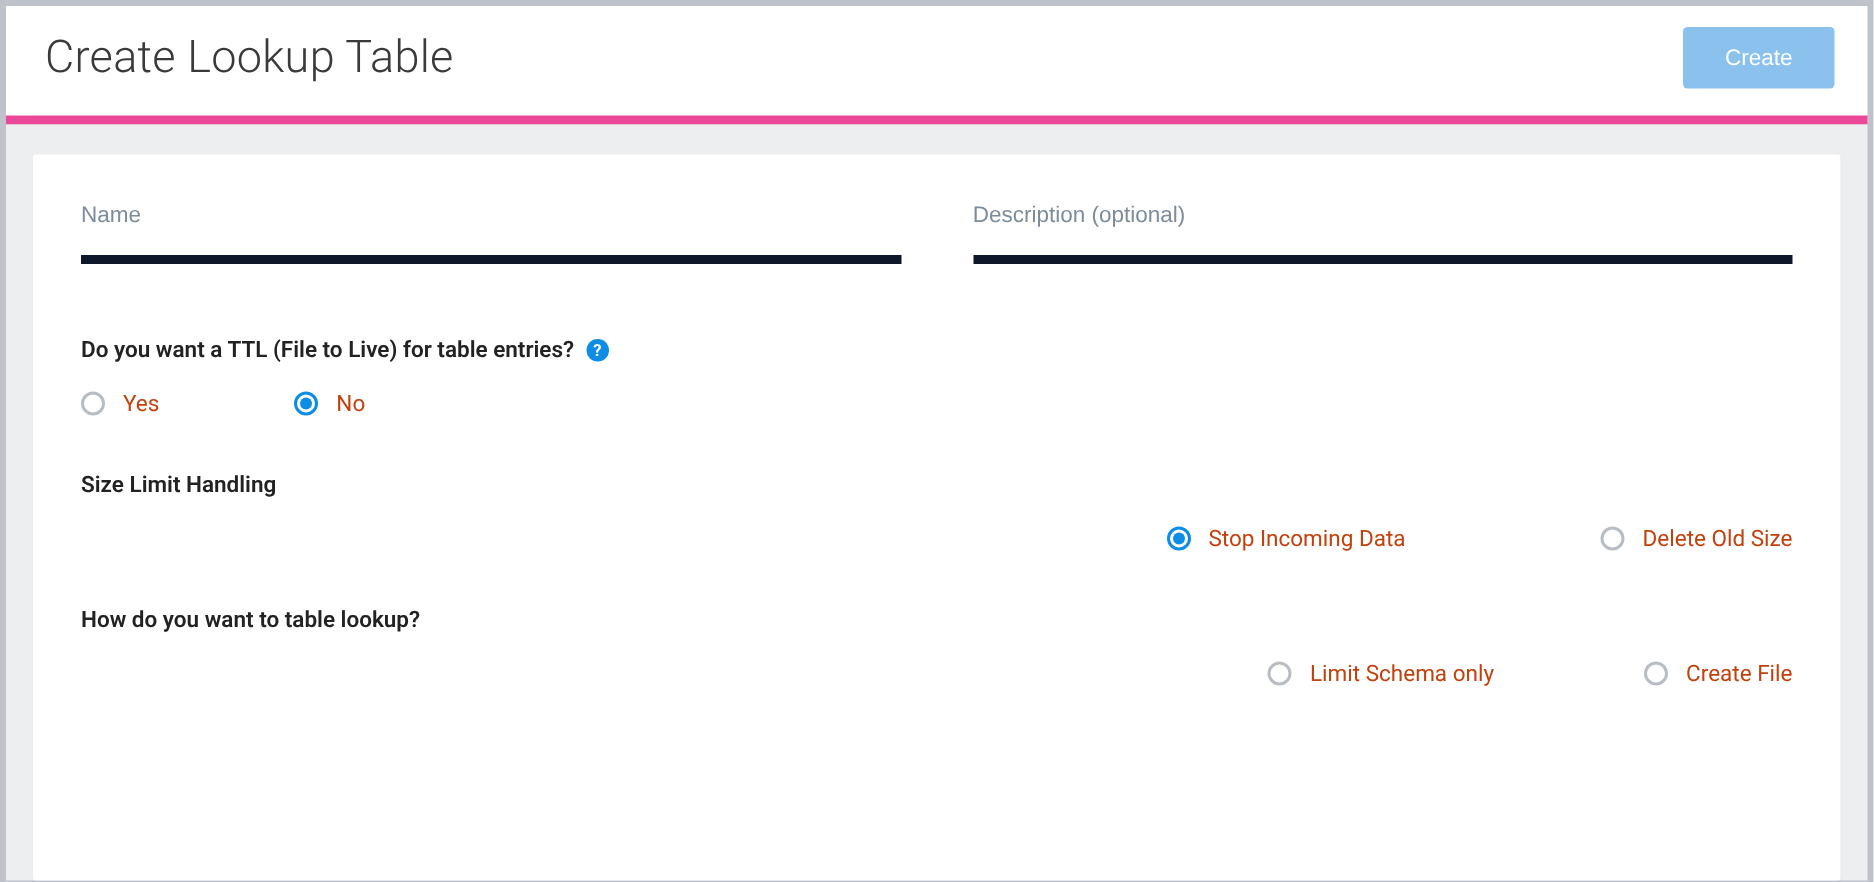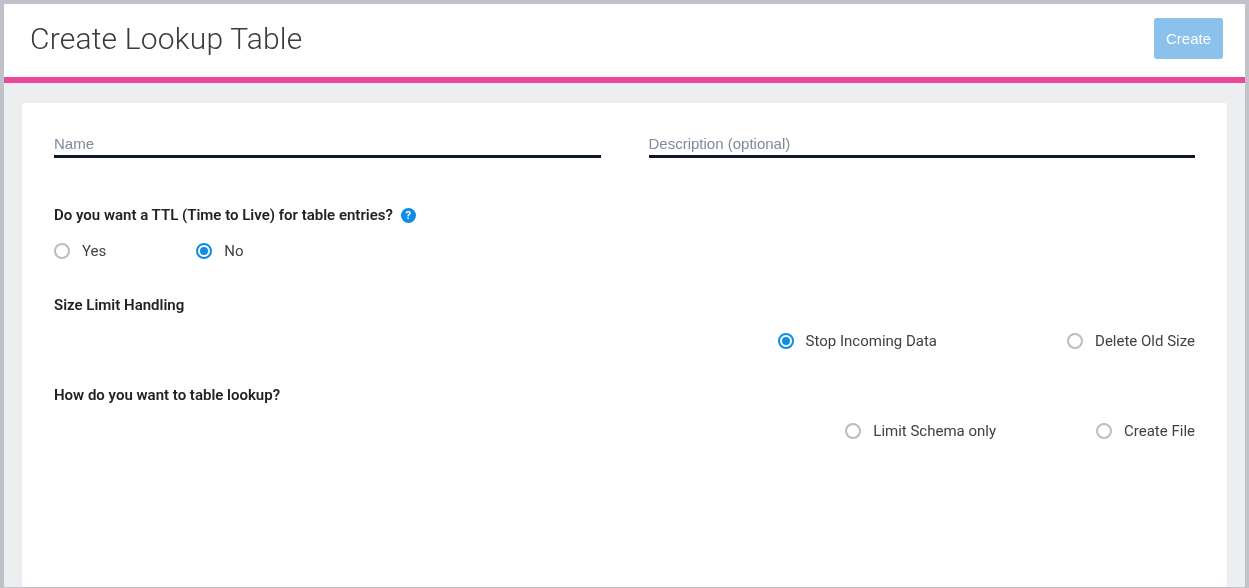--- a/index.html
+++ b/index.html
@@ -32,21 +32,21 @@
       font-size: 30px;
       font-weight: 300;
       color: #3a3a3a;
       letter-spacing: 0.2px;
     }
     .create-btn {
       background: #8ac1ed;
       color: #ffffff;
       border: none;
       border-radius: 3px;
-      padding: 12px 12px;
+      padding: 12px 28px;
       font-size: 15px;
       cursor: pointer;
       font-weight: 400;
     }
     .content-area {
       background: #edeeef;
       padding: 20px 18px 0 18px;
       height: calc(100% - 76px);
     }
     .card {
@@ -67,22 +67,22 @@
       gap: 48px;
       margin-bottom: 48px;
     }
     .text-input-wrap {
       flex: 1;
       position: relative;
     }
     .text-input {
       width: 100%;
       border: none;
-      border-bottom: 3px solid #0f172a;
-      padding: 4px 0 3px 0;
+      border-bottom: 6px solid #0f172a;
+      padding: 4px 0 18px 0;
       font-size: 15px;
       color: #222;
       outline: none;
       background: transparent;
     }
     .text-input::placeholder {
       color: #7d8b9a;
       font-size: 15px;
     }
     .field-group {
@@ -140,21 +140,21 @@
       border-color: #0d8de6;
     }
     .radio-dot {
       width: 8px;
       height: 8px;
       background: #0d8de6;
       border-radius: 50%;
     }
     .radio-text {
       font-size: 15px;
-      color: #404040;
+      color: #c2410c;
       font-weight: 400;
     }
   </style>
 </head>
 <body>
 
 <div class="outer">
 
   <div class="header-bar">
     <h1 class="page-title">Create Lookup Table</h1>
@@ -169,21 +169,21 @@
         <div class="text-input-wrap">
           <input type="text" class="text-input" placeholder="Name" style="">
         </div>
         <div class="text-input-wrap">
           <input type="text" class="text-input" placeholder="Description (optional)" style="">
         </div>
       </div>
 
       <div class="field-group">
         <div class="field-label">
-          <span>Do you want a TTL (Time to Live) for table entries?</span>
+          <span>Do you want a TTL (File to Live) for table entries?</span>
           <span class="help-icon">?</span>
         </div>
         <div class="radio-row">
           <label class="radio-option">
             <span class="radio-circle"></span>
             <span class="radio-text">Yes</span>
           </label>
           <label class="radio-option">
             <span class="radio-circle selected">
                 <span class="radio-dot"></span>

